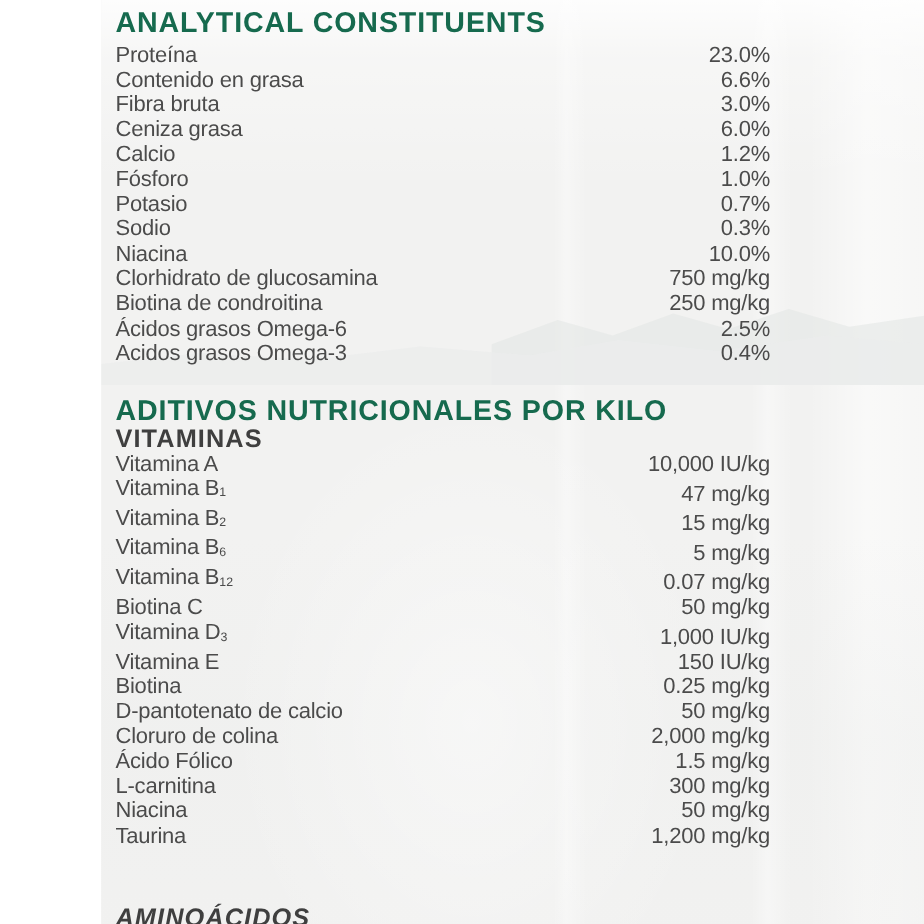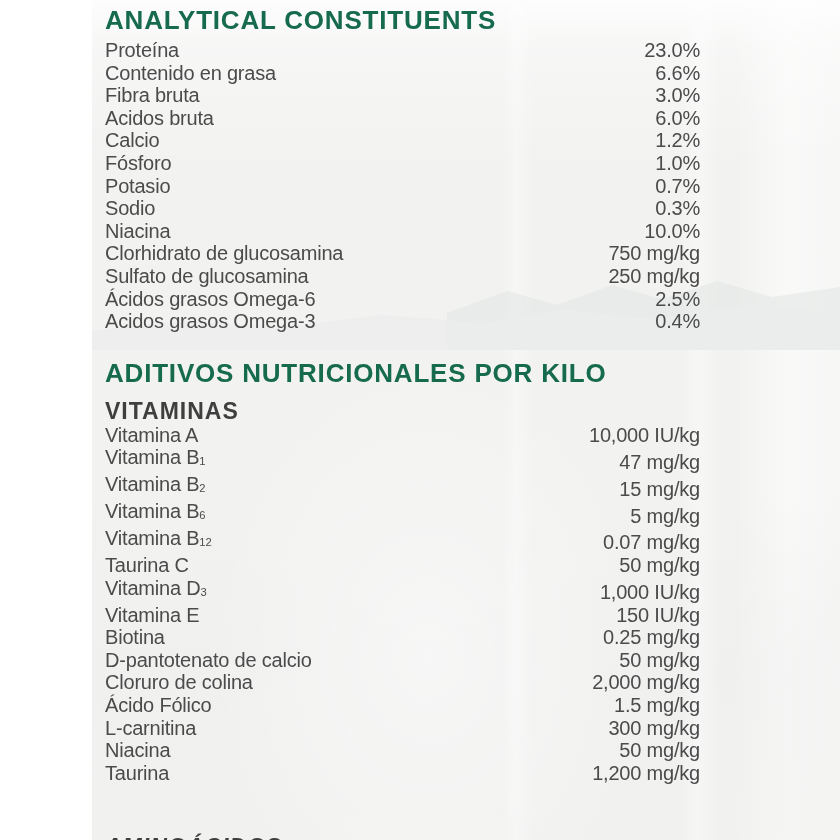--- a/index.html
+++ b/index.html
@@ -35,21 +35,21 @@
     font-size:20px;line-height:22.6px;color:var(--row);letter-spacing:-0.2px;white-space:nowrap;}
   .nutrient-label{white-space:nowrap;}
   .nutrient-value{white-space:nowrap;text-align:right;}
   .subscript{font-size:0.56em;vertical-align:-0.12em;letter-spacing:0;}
 
   .title-green{margin:0;font-size:26px;line-height:27px;font-weight:700;color:var(--green);letter-spacing:0.8px;}
   .title-dark{margin:0;font-size:23px;line-height:23px;font-weight:700;color:var(--dark);letter-spacing:1px;}
 
   #section-0 .title-green{margin-bottom:5px;}
   #section-1{margin-top:27px;}
-  #section-2{margin-top:13px;}
+  #section-2{}
   #section-2 .rows{margin-top:1px;}
   #section-3{margin-top:52px;font-style:italic;}
 </style>
 </head>
 <body>
 
 <div class="label-panel">
 
   <div class="photo-area"></div>
 
@@ -69,21 +69,21 @@
           </div>
           <div class="nutrient-row">
             <span class="nutrient-label-wrap"><span class="nutrient-label">Contenido en grasa</span></span>
             <span class="nutrient-value">6.6%</span>
           </div>
           <div class="nutrient-row">
             <span class="nutrient-label-wrap"><span class="nutrient-label">Fibra bruta</span></span>
             <span class="nutrient-value">3.0%</span>
           </div>
           <div class="nutrient-row">
-            <span class="nutrient-label-wrap"><span class="nutrient-label">Acidos bruta</span></span>
+            <span class="nutrient-label-wrap"><span class="nutrient-label">Ceniza grasa</span></span>
             <span class="nutrient-value">6.0%</span>
           </div>
           <div class="nutrient-row">
             <span class="nutrient-label-wrap"><span class="nutrient-label">Calcio</span></span>
             <span class="nutrient-value">1.2%</span>
           </div>
           <div class="nutrient-row">
             <span class="nutrient-label-wrap"><span class="nutrient-label">Fósforo</span></span>
             <span class="nutrient-value">1.0%</span>
           </div>
@@ -97,21 +97,21 @@
           </div>
           <div class="nutrient-row">
             <span class="nutrient-label-wrap"><span class="nutrient-label">Niacina</span></span>
             <span class="nutrient-value">10.0%</span>
           </div>
           <div class="nutrient-row">
             <span class="nutrient-label-wrap"><span class="nutrient-label">Clorhidrato de glucosamina</span></span>
             <span class="nutrient-value">750 mg/kg</span>
           </div>
           <div class="nutrient-row">
-            <span class="nutrient-label-wrap"><span class="nutrient-label">Sulfato de glucosamina</span></span>
+            <span class="nutrient-label-wrap"><span class="nutrient-label">Biotina de condroitina</span></span>
             <span class="nutrient-value">250 mg/kg</span>
           </div>
           <div class="nutrient-row">
             <span class="nutrient-label-wrap"><span class="nutrient-label">Ácidos grasos Omega-6</span></span>
             <span class="nutrient-value">2.5%</span>
           </div>
           <div class="nutrient-row">
             <span class="nutrient-label-wrap"><span class="nutrient-label">Acidos grasos Omega-3</span></span>
             <span class="nutrient-value">0.4%</span>
           </div>
@@ -140,21 +140,21 @@
           </div>
           <div class="nutrient-row">
             <span class="nutrient-label-wrap"><span class="nutrient-label">Vitamina B</span><span class="subscript">6</span></span>
             <span class="nutrient-value">5 mg/kg</span>
           </div>
           <div class="nutrient-row">
             <span class="nutrient-label-wrap"><span class="nutrient-label">Vitamina B</span><span class="subscript">12</span></span>
             <span class="nutrient-value">0.07 mg/kg</span>
           </div>
           <div class="nutrient-row">
-            <span class="nutrient-label-wrap"><span class="nutrient-label">Taurina C</span></span>
+            <span class="nutrient-label-wrap"><span class="nutrient-label">Biotina C</span></span>
             <span class="nutrient-value">50 mg/kg</span>
           </div>
           <div class="nutrient-row">
             <span class="nutrient-label-wrap"><span class="nutrient-label">Vitamina D</span><span class="subscript">3</span></span>
             <span class="nutrient-value">1,000 IU/kg</span>
           </div>
           <div class="nutrient-row">
             <span class="nutrient-label-wrap"><span class="nutrient-label">Vitamina E</span></span>
             <span class="nutrient-value">150 IU/kg</span>
           </div>

